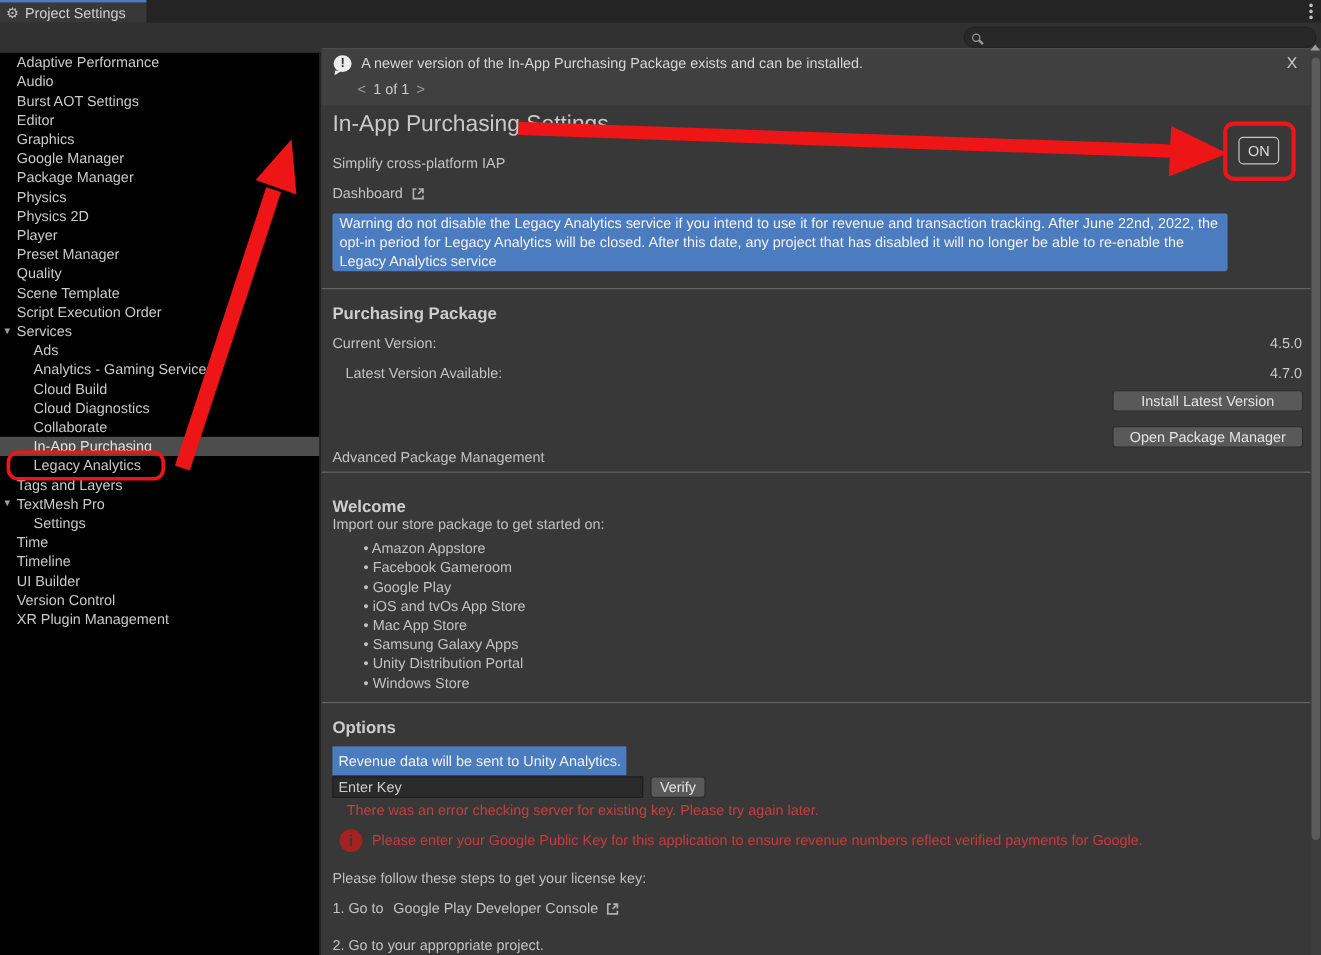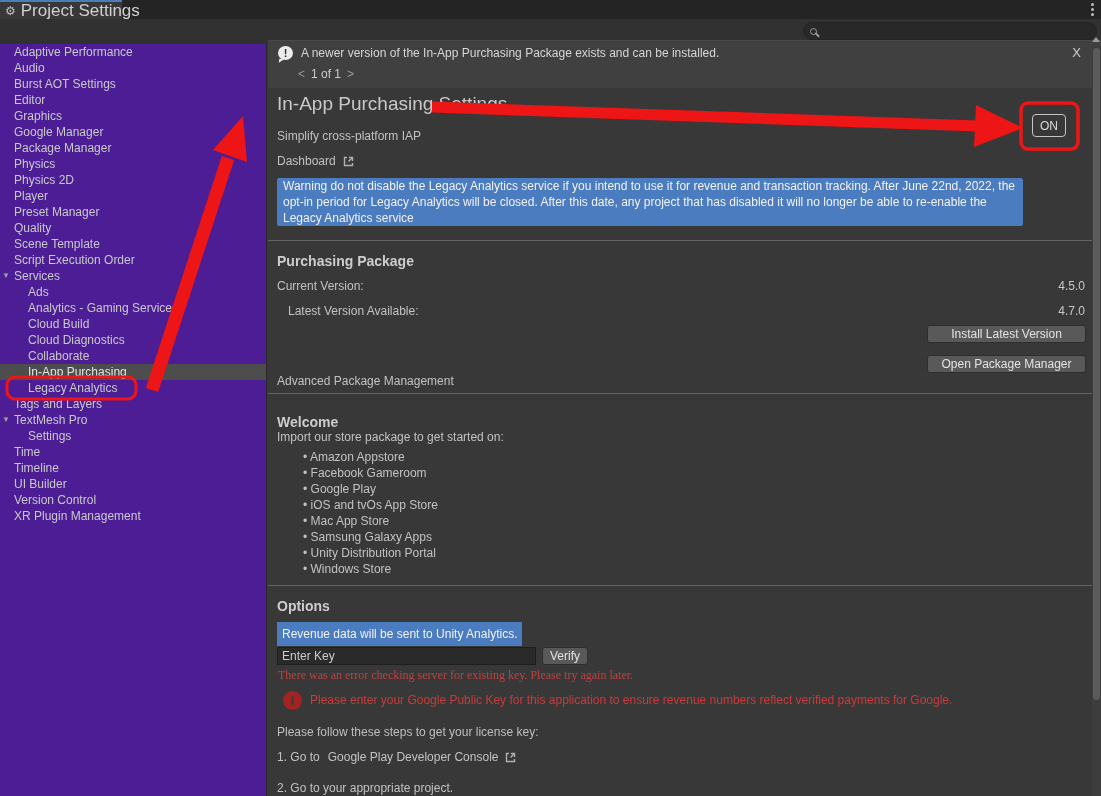--- a/index.html
+++ b/index.html
@@ -8,34 +8,34 @@
     position:relative;width:1101px;height:796px;overflow:hidden;
     background:#383838;
     font-family:"Liberation Sans","DejaVu Sans",sans-serif;
     color:#c8c8c8;font-size:12px;
   }
   
   .titlebar{position:absolute;left:0;top:0;width:1101px;height:19px;background:#242424;}
   .tab{position:absolute;left:0;top:0;width:122px;height:19px;background:#383838;
        border-top:2px solid #4b7dba;display:flex;align-items:center;gap:5px;padding-left:5px;}
   .tab .gear{font-size:12px;color:#c0c0c0;line-height:1;}
-  .tab .tab-label{font-size:17px;color:#d0d0d0;white-space:nowrap;}
+  .tab .tab-label{font-size:12px;color:#d0d0d0;white-space:nowrap;}
   .kebab{position:absolute;right:7px;top:3px;display:flex;flex-direction:column;gap:2px;cursor:pointer;}
   .kebab i{width:3px;height:3px;border-radius:50%;background:#bdbdbd;display:block;}
   
   .toolbar{position:absolute;left:0;top:19px;width:1101px;height:26px;background:#313131;border-bottom:1px solid #2a2a2a;}
   .searchbox{position:absolute;left:803px;top:3px;width:294px;height:18px;background:#282828;
              border:1px solid #232323;border-radius:9px;display:flex;align-items:center;padding-left:6px;gap:4px;}
   .mag{width:7px;height:7px;border:1.5px solid #9a9a9a;border-radius:50%;position:relative;flex:0 0 auto;}
   .mag::after{content:"";position:absolute;width:5px;height:1.5px;background:#9a9a9a;
               transform:rotate(45deg);right:-4px;bottom:-2px;}
   .searchbox input{background:transparent;border:none;outline:none;color:#d8d8d8;font-size:11px;width:260px;
                    font-family:"Liberation Sans",sans-serif;}
   
-  .sidebar{position:absolute;left:0;top:44px;width:267px;bottom:0;background:#4c1d95;border-right:1px solid #282828;}
+  .sidebar{position:absolute;left:0;top:44px;width:267px;bottom:0;background:#000000;border-right:1px solid #282828;}
   .srow{position:relative;height:16px;line-height:16px;padding-left:14px;color:#c9c9c9;cursor:pointer;white-space:nowrap;}
   .srow.indent{padding-left:28px;}
   .srow.selected{background:#4d4d4d;color:#e2e2e2;}
   .fold{position:absolute;left:2px;top:0;font-size:8px;color:#9e9e9e;line-height:16px;}
   .notif{position:absolute;left:268px;top:40px;right:0;height:48px;background:#404040;border-top:1px solid #4a4a4a;}
   .notif-line1{position:absolute;left:10px;top:5px;display:flex;align-items:center;gap:8px;}
   .bubble{width:15px;height:14px;background:#ececec;border-radius:50%;position:relative;
           display:flex;align-items:center;justify-content:center;color:#2d2d2d;font-weight:bold;font-size:11px;flex:0 0 auto;}
   .bubble::after{content:"";position:absolute;left:1px;bottom:-3px;border-left:5px solid #ececec;
                  border-bottom:4px solid transparent;transform:rotate(8deg);}
@@ -193,21 +193,21 @@
     <span>Unity Distribution Portal</span>
     <span>Windows Store</span>
   </div>
 
   <div class="divider" style="top:585px;"></div>
 
   <div class="abs h2" style="left:277px;top:598px;">Options</div>
   <div class="chip">Revenue data will be sent to Unity Analytics.</div>
   <input class="keyinput" value="Enter Key" style="">
   <button class="btn verify">Verify</button>
-  <div class="abs err1" style="left:278px;top:668px;font-family:Liberation Serif, serif;">There was an error checking server for existing key. Please try again later.</div>
+  <div class="abs err1" style="left:289px;top:668px;">There was an error checking server for existing key. Please try again later.</div>
   <div class="erricon">i</div>
   <div class="abs err2" style="left:310px;top:693px;">Please enter your Google Public Key for this application to ensure revenue numbers reflect verified payments for Google.</div>
   <div class="abs body" style="left:277px;top:725px;color:#bfbfbf;">Please follow these steps to get your license key:</div>
   <div class="abs" style="left:277px;top:750px;display:flex;align-items:center;">
     <span class="body">1. Go to</span>
     <span class="body" style="margin-left:8px;">Google Play Developer Console</span>
     <svg class="extlink" width="13" height="13" viewBox="0 0 13 13">
       <path d="M5 2.5 H2.5 V10.5 H10.5 V8" fill="none" stroke="#b0b0b0" stroke-width="1.4"></path>
       <path d="M7 2.5 H10.5 V6" fill="none" stroke="#b0b0b0" stroke-width="1.4"></path>
       <path d="M10.3 2.7 L6.5 6.5" fill="none" stroke="#b0b0b0" stroke-width="1.4"></path>

